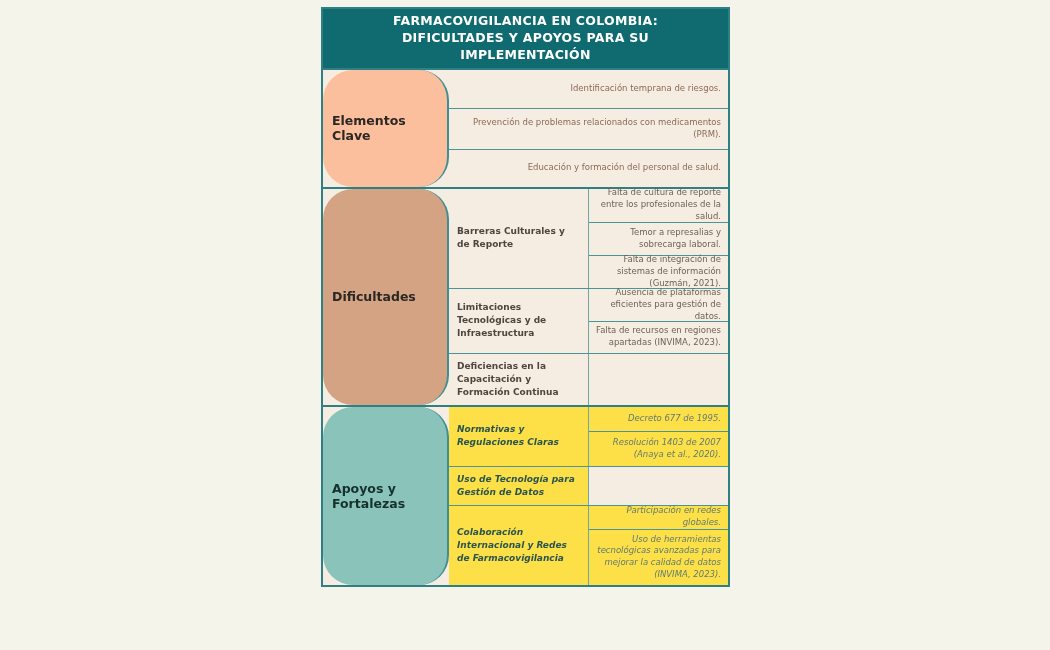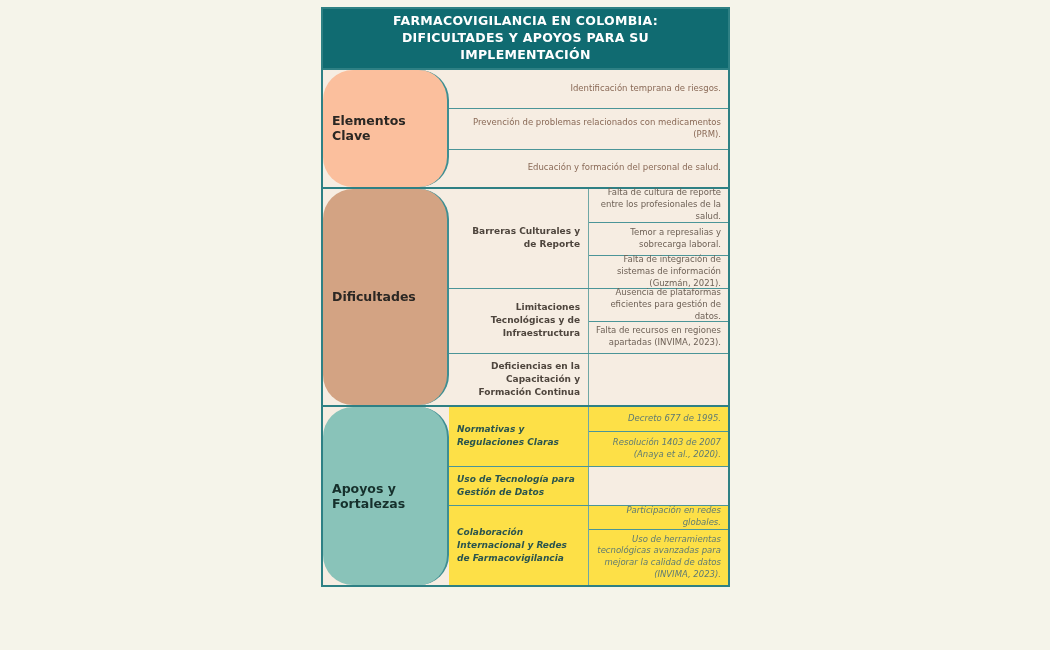--- a/index.html
+++ b/index.html
@@ -55,21 +55,21 @@
     text-align:right;
     padding:3px 7px;
     font-size:8.5px;line-height:1.4;
   }
   .item + .item{border-top:1px solid #4b9598;}
   
   .sec-elementos .subcat,.sec-elementos .item{background:#f6ede2;}
   .sec-dificultades .subcat,.sec-dificultades .item{background:#f6ede2;}
   .sec-apoyos .subcat,.sec-apoyos .item{background:#fde047;font-style:italic;}
   .sec-elementos .subcat{color:#8d4a35;}
-  .sec-dificultades .subcat{color:#4e453d;text-align:right;}
+  .sec-dificultades .subcat{color:#4e453d;}
   .sec-apoyos .subcat{color:#2a544e;}
   .sec-elementos .item{color:#8a6a57;}
   .sec-dificultades .item{color:#6e6156;}
   .sec-apoyos .item{color:#5e7a73;}
 </style>
 </head>
 <body>
 
 <div class="stage">
   <div class="table-wrap">

